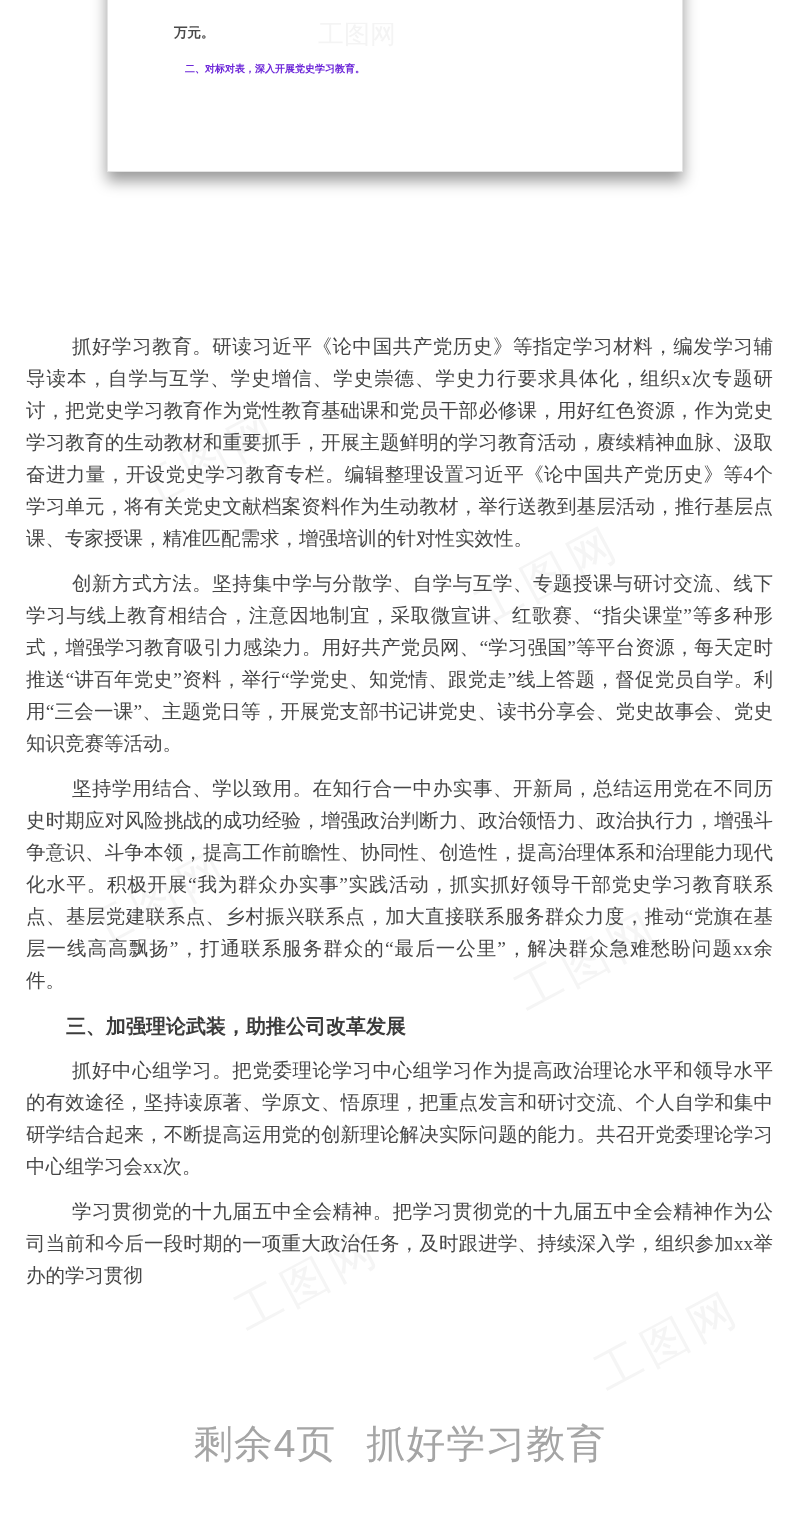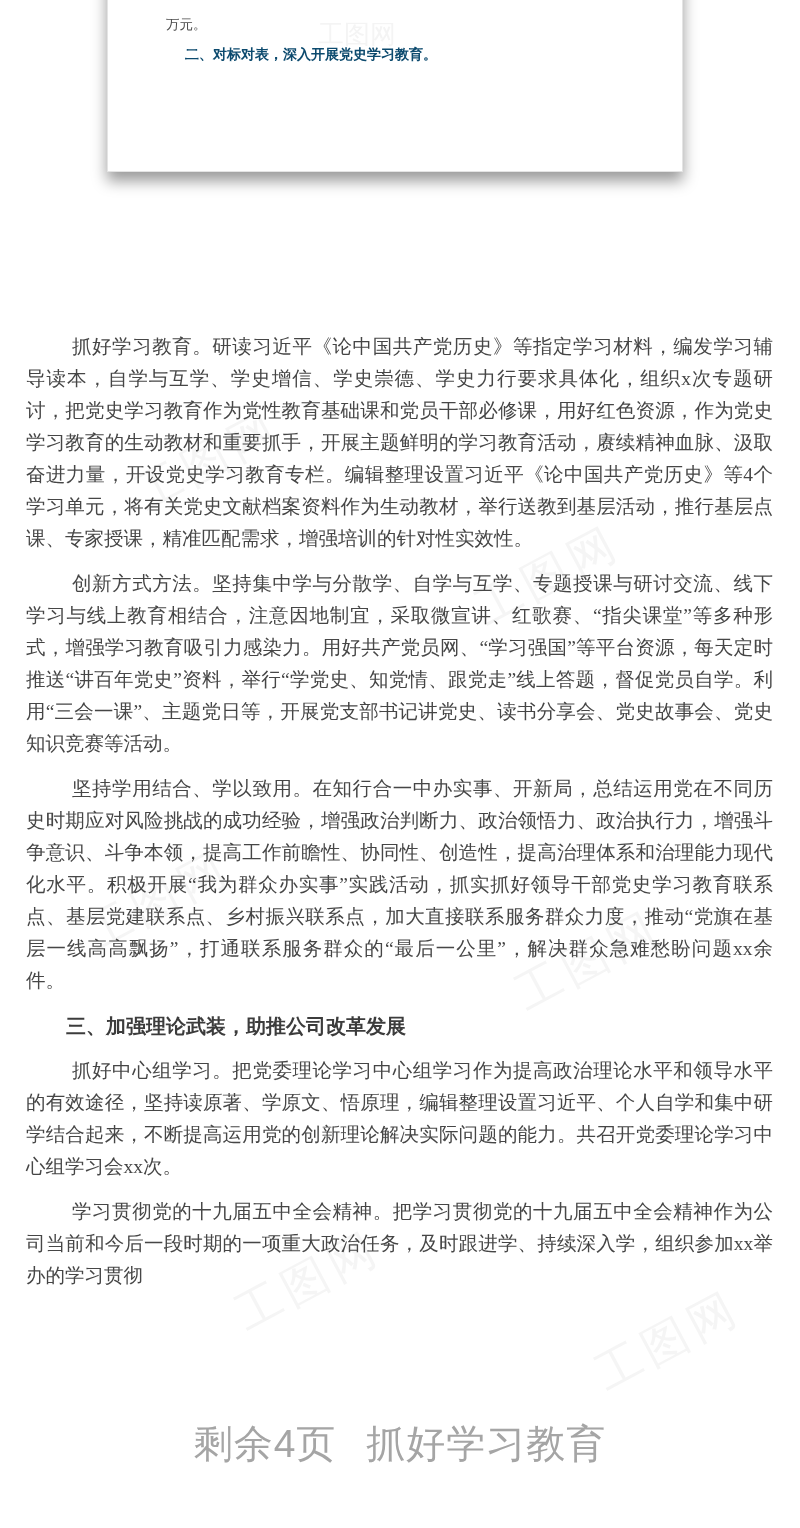--- a/index.html
+++ b/index.html
@@ -20,31 +20,32 @@
     width: 576px;
     height: 214px;
     background: #ffffff;
     border: 1px solid #e4e4e4;
     box-sizing: border-box;
     box-shadow: 0 9px 14px rgba(0,0,0,0.40);
     padding: 48px 46px 0 50px;
     z-index: 2;
   }
   .frag-tail {
-    margin: 8px;
+    margin: 16px;
     font-size: 13.5px;
     line-height: 20px;
     color: #4a4a4a;
+    font-weight: bold;
   }
   .frag-heading {
     margin: 10px 0 0;
-    font-size: 14px;
+    font-size: 10px;
     line-height: 20px;
     font-weight: bold;
-    color: #0c4a6e;
+    color: #6d28d9;
     text-indent: 27px;
   }
 
   
   .doc-body {
     position: absolute;
     left: 26px;
     top: 331px;
     width: 747px;
     font-size: 19.5px;
@@ -123,20 +124,20 @@
 <span class="wm wm3">工图网</span>
 <span class="wm wm4">工图网</span>
 <span class="wm wm5">工图网</span>
 <span class="wm wm6">工图网</span>
 
 <div class="doc-body">
   <p>抓好学习教育。研读习近平《论中国共产党历史》等指定学习材料，编发学习辅导读本，自学与互学、学史增信、学史崇德、学史力行要求具体化，组织x次专题研讨，把党史学习教育作为党性教育基础课和党员干部必修课，用好红色资源，作为党史学习教育的生动教材和重要抓手，开展主题鲜明的学习教育活动，赓续精神血脉、汲取奋进力量，开设党史学习教育专栏。编辑整理设置习近平《论中国共产党历史》等4个学习单元，将有关党史文献档案资料作为生动教材，举行送教到基层活动，推行基层点课、专家授课，精准匹配需求，增强培训的针对性实效性。</p>
   <p>创新方式方法。坚持集中学与分散学、自学与互学、专题授课与研讨交流、线下学习与线上教育相结合，注意因地制宜，采取微宣讲、红歌赛、“指尖课堂”等多种形式，增强学习教育吸引力感染力。用好共产党员网、“学习强国”等平台资源，每天定时推送“讲百年党史”资料，举行“学党史、知党情、跟党走”线上答题，督促党员自学。利用“三会一课”、主题党日等，开展党支部书记讲党史、读书分享会、党史故事会、党史知识竞赛等活动。</p>
   <p>坚持学用结合、学以致用。在知行合一中办实事、开新局，总结运用党在不同历史时期应对风险挑战的成功经验，增强政治判断力、政治领悟力、政治执行力，增强斗争意识、斗争本领，提高工作前瞻性、协同性、创造性，提高治理体系和治理能力现代化水平。积极开展“我为群众办实事”实践活动，抓实抓好领导干部党史学习教育联系点、基层党建联系点、乡村振兴联系点，加大直接联系服务群众力度，推动“党旗在基层一线高高飘扬”，打通联系服务群众的“最后一公里”，解决群众急难愁盼问题xx余件。</p>
   <h3>三、加强理论武装，助推公司改革发展</h3>
-  <p>抓好中心组学习。把党委理论学习中心组学习作为提高政治理论水平和领导水平的有效途径，坚持读原著、学原文、悟原理，编辑整理设置习近平、个人自学和集中研学结合起来，不断提高运用党的创新理论解决实际问题的能力。共召开党委理论学习中心组学习会xx次。</p>
+  <p>抓好中心组学习。把党委理论学习中心组学习作为提高政治理论水平和领导水平的有效途径，坚持读原著、学原文、悟原理，把重点发言和研讨交流、个人自学和集中研学结合起来，不断提高运用党的创新理论解决实际问题的能力。共召开党委理论学习中心组学习会xx次。</p>
   <p>学习贯彻党的十九届五中全会精神。把学习贯彻党的十九届五中全会精神作为公司当前和今后一段时期的一项重大政治任务，及时跟进学、持续深入学，组织参加xx举办的学习贯彻</p>
 </div>
 
 <div class="footer-banner">
   <span>剩余4页</span>
   <span>抓好学习教育</span>
 </div>
 
 </body></html>

